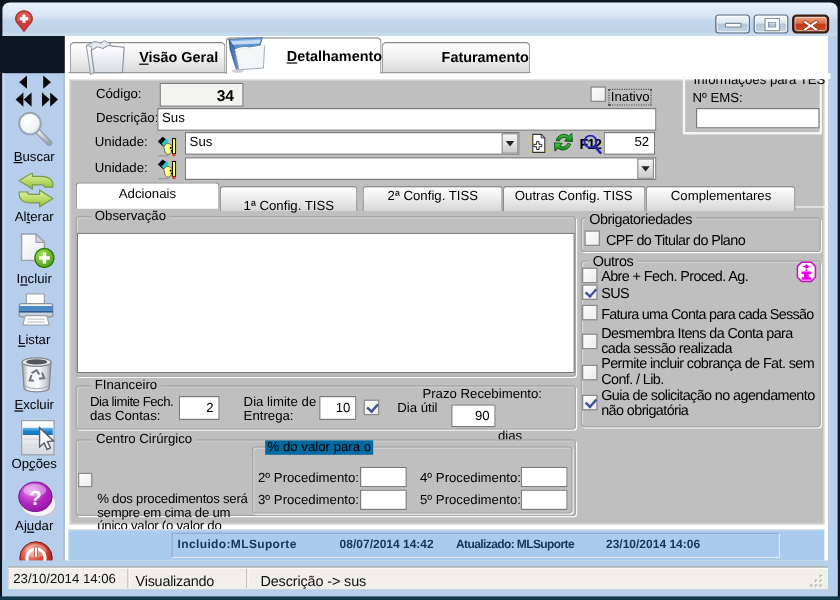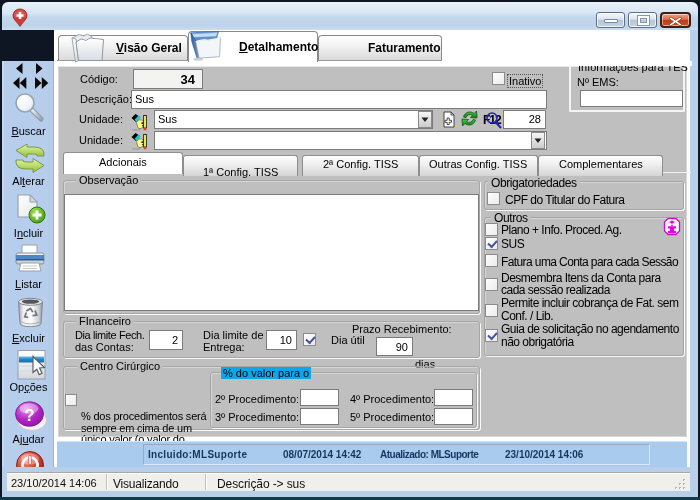--- a/index.html
+++ b/index.html
@@ -331,21 +331,21 @@
   <path d="M15.5 11 A6.5 6.5 0 0 1 5 14.5 L2.5 17 L2 10 L8.5 10.5 L6.5 12.7 A4.2 4.2 0 0 0 13 10.5 Z" fill="url(#rg)" stroke="#085a0c" stroke-width="0.8"></path>
 </svg>
 
 <div class="abs" style="left:483px; top:112px; width:20px; height:16px;">
   <span style="position:absolute; left:0px; top:1px; font-size:12px; font-weight:bold; color:#000; letter-spacing:-1px;">F12</span>
   <svg style="position:absolute; left:2px; top:0px;" width="18" height="17" viewBox="0 0 18 17">
     <circle cx="7" cy="6" r="5" fill="none" stroke="#2222bb" stroke-width="1.6"></circle>
     <line x1="10.5" y1="10" x2="16" y2="16" stroke="#2222bb" stroke-width="2"></line>
   </svg>
 </div>
-<div class="inp" style="left:503px; top:110px; width:43px; height:19px; text-align:right; padding:2px 4px 0 0;">28</div>
+<div class="inp" style="left:503px; top:110px; width:43px; height:19px; text-align:right; padding:2px 4px 0 0;">52</div>
 
 <span class="lbl" style="left:79px; top:134px;">Unidade:</span>
 <svg class="abs" style="left:131px; top:132px;" width="17" height="18" viewBox="0 0 17 18">
   <path d="M0.5 5 L4.5 1 L9 4 L5 9 Z" fill="#000"></path>
   <path d="M3.5 6.8 L7.5 2.5 L9.8 4.2 L5.8 8.8 Z" fill="#22c8c8"></path>
   <path d="M5.5 9.5 Q7.5 5.5 10.5 7 L12.8 9 Q14.3 11 12.8 13 L10 15.5 Q7.8 16 6.8 14.5 Z" fill="#ffff88" stroke="#444" stroke-width="0.6"></path>
   <circle cx="11.3" cy="10.2" r="0.9" fill="#111"></circle>
   <circle cx="12" cy="12.6" r="0.8" fill="#111"></circle>
   <rect x="12.7" y="2.5" width="2.6" height="12.5" fill="#ffff66" stroke="#000" stroke-width="0.8"></rect>
   <rect x="12.7" y="15" width="2.6" height="2.2" fill="#e04020"></rect>
@@ -392,39 +392,39 @@
 <span class="lbl" style="left:331px; top:334px;">Dia útil</span>
 <span class="lbl" style="left:352px; top:323px;">Prazo Recebimento:</span>
 <div class="inp" style="left:376px; top:337px; width:37px; height:19px; text-align:right; padding:3px 4px 0 0;">90</div>
 <span class="lbl" style="left:415px; top:358px;">dias</span>
 
 <div class="grpline" style="left:63px; top:366px; width:417px; height:64px;"></div>
 <span class="lbl" style="left:77px; top:360px; background:#bfbfbf; padding:0 3px; z-index:3;">Centro Cirúrgico</span>
 <div class="cb" style="left:65px; top:394px; width:12px; height:12px;"></div>
 <div class="abs" style="left:81px; top:378px; font-size:11px; line-height:11.7px; letter-spacing:-0.2px;margin-top:33px;">% dos procedimentos será<br>sempre em cima de um<br>único valor (o valor do<br>procedimento principal)</div>
 <div class="grpline" style="left:210px; top:372px; width:267px; height:56px;"></div>
-<span class="lbl" style="left:221px; top:367px; background:#0ea5e9; padding:0 2px; z-index:3;">% do valor para o</span>
+<span class="lbl" style="left:221px; top:367px; background:#0369a1; padding:0 2px; z-index:3;">% do valor para o</span>
 <span class="lbl" style="left:215px; top:393px;">2º Procedimento:</span>
 <div class="inp" style="left:300px; top:389px; width:39px; height:17px;"></div>
 <span class="lbl" style="left:350px; top:393px;">4º Procedimento:</span>
 <div class="inp" style="left:434px; top:389px; width:39px; height:17px;"></div>
 <span class="lbl" style="left:215px; top:411px;">3º Procedimento:</span>
 <div class="inp" style="left:300px; top:408px; width:39px; height:17px;"></div>
 <span class="lbl" style="left:350px; top:411px;">5º Procedimento:</span>
 <div class="inp" style="left:434px; top:408px; width:39px; height:17px;"></div>
 
 <div class="grpline" style="left:484px; top:181px; width:200px; height:29px;"></div>
 <span class="lbl" style="left:488px; top:176px; background:#bfbfbf; padding:0 3px; font-size:12px; letter-spacing:-0.4px;">Obrigatoriedades</span>
 <div class="cb" style="left:487px; top:192px;"></div>
-<span class="lbl" style="left:505px; top:193px; font-size:12px; letter-spacing:-0.5px;">CPF do Titular do Fatura</span>
+<span class="lbl" style="left:505px; top:193px; font-size:12px; letter-spacing:-0.5px;">CPF do Titular do Plano</span>
 
 <div class="grpline" style="left:484px; top:217px; width:200px; height:139px;"></div>
 <span class="lbl" style="left:491px; top:211px; background:#bfbfbf; padding:0 3px; font-size:12px; letter-spacing:-0.4px;">Outros</span>
 <div class="cb" style="left:485px; top:223px;"></div>
-<span class="lbl" style="left:501px; top:223px; font-size:12px; letter-spacing:-0.5px;">Plano + Info. Proced. Ag.</span>
+<span class="lbl" style="left:501px; top:223px; font-size:12px; letter-spacing:-0.5px;">Abre + Fech. Proced. Ag.</span>
 <svg class="abs" style="left:663px; top:217px;" width="18" height="19" viewBox="0 0 18 19">
   <path d="M5 1.5 h8 l3.5 3.5 v9 l-3.5 3.5 h-8 l-3.5 -3.5 v-9 z" fill="#fffafe" stroke="#cc10cc" stroke-width="1.3"></path>
   <path d="M9 3.2 l1.6 1.2 l2 0.6 l-2 0.7 l-1.6 1.3 l-1.6 -1.3 l-2 -0.7 l2 -0.6 z" fill="#e800e8"></path>
   <path d="M5 9.2 h8 v2.2 h-2 v2.6 h2 v2.2 h-8 v-2.2 h2 v-2.6 h-2 z" fill="#e800e8"></path>
   <circle cx="9" cy="8.3" r="0.9" fill="#e800e8"></circle>
 </svg>
 <div class="cb checked" style="left:485px; top:237px;"></div>
 <span class="lbl" style="left:501px; top:237px; font-size:12px; letter-spacing:-0.5px;">SUS</span>
 <div class="cb" style="left:485px; top:254px;"></div>
 <span class="lbl" style="left:501px; top:255px; font-size:12px; letter-spacing:-0.6px;">Fatura uma Conta para cada Sessão</span>

